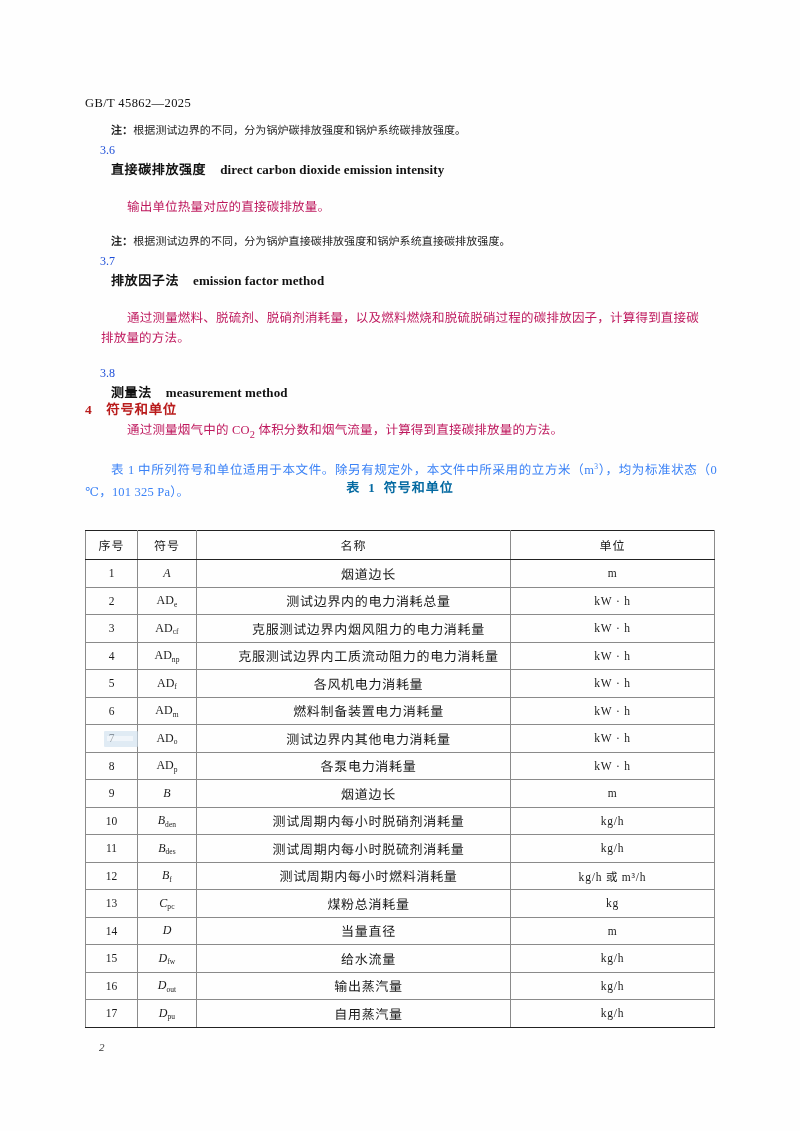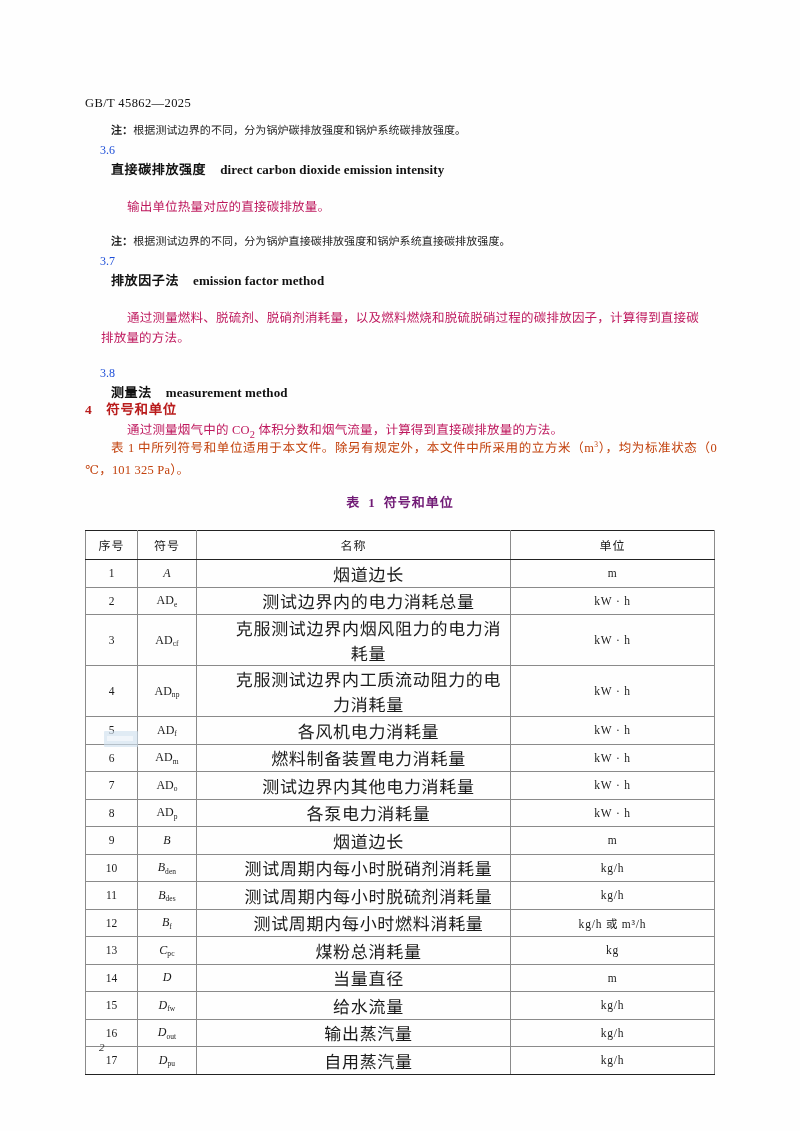--- a/index.html
+++ b/index.html
@@ -100,41 +100,41 @@
     font-weight: bold;
     letter-spacing: 0.6px;
     color: #b91c1c;
   }
   .section-head .sec-no {
     margin-right: 14px;
   }
   .section-para {
     position: absolute;
     left: 85px;
-    top: 438px;
+    top: 460px;
     width: 632px;
     font-size: 12.5px;
     line-height: 1.75;
     letter-spacing: 0.2px;
     text-indent: 26px;
     text-align: justify;
-    color: #c2410c;
+    color: #3b82f6;
   }
 
   
   .table-caption {
     position: absolute;
     left: 0;
-    top: 492px;
+    top: 477px;
     width: 800px;
     text-align: center;
     font-size: 13px;
     font-weight: bold;
     letter-spacing: 1px;
-    color: #701a75;
+    color: #0369a1;
   }
   .table-caption .cap-no {
     margin: 0 8px;
   }
 
   
   .tbl-wrap {
     position: absolute;
     left: 85px;
     top: 530px;
@@ -187,21 +187,21 @@
   }
   table.sym td.sym-cell sub {
     font-size: 7.5px;
     font-style: normal;
     vertical-align: baseline;
     position: relative;
     bottom: -2.5px;
     letter-spacing: 0.1px;
   }
   table.sym td.name-cell {
-    font-size: 17px;
+    font-size: 13px;
     letter-spacing: 0.7px;
     padding-left: 32px;
   }
   table.sym td.unit-cell {
     font-family: "Liberation Serif", "DejaVu Serif", serif;
     font-size: 11.5px;
     letter-spacing: 0.8px;
     white-space: nowrap;
   }
 

